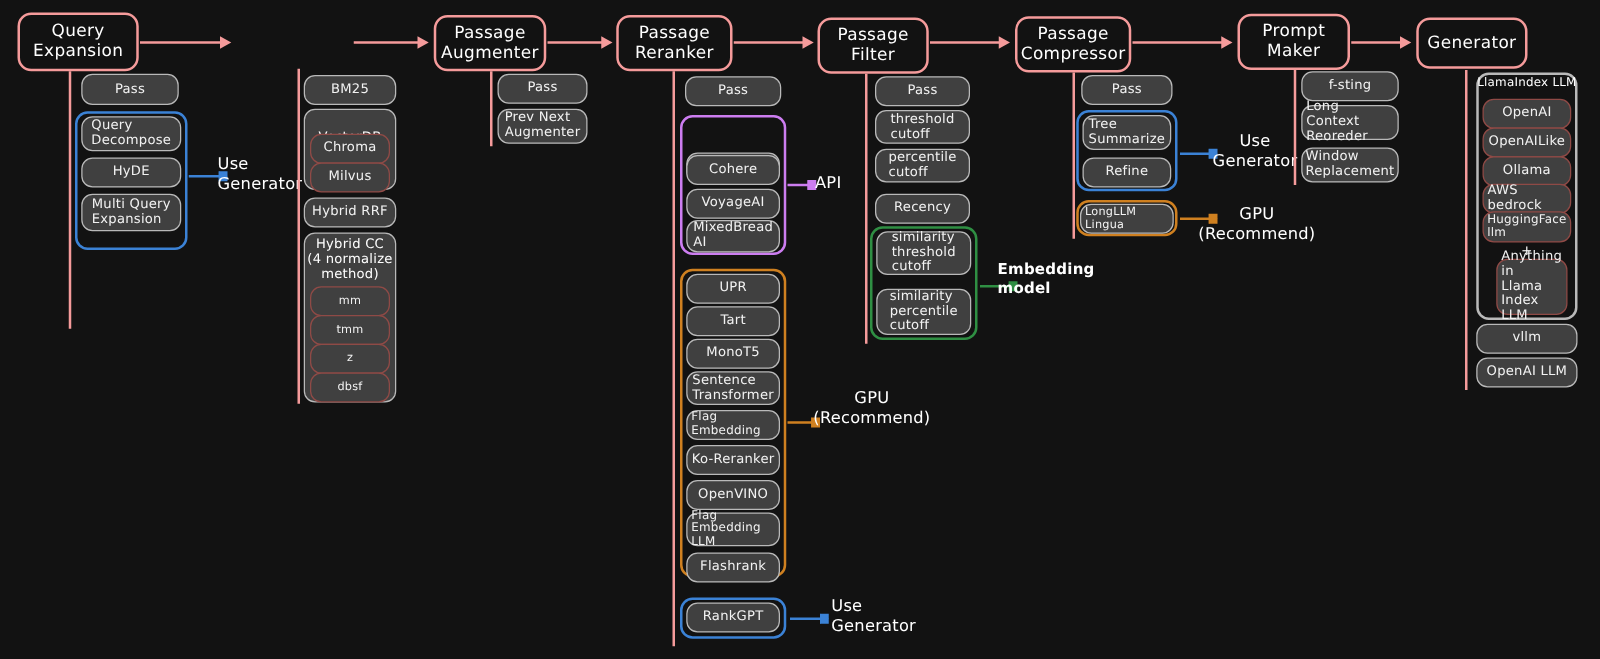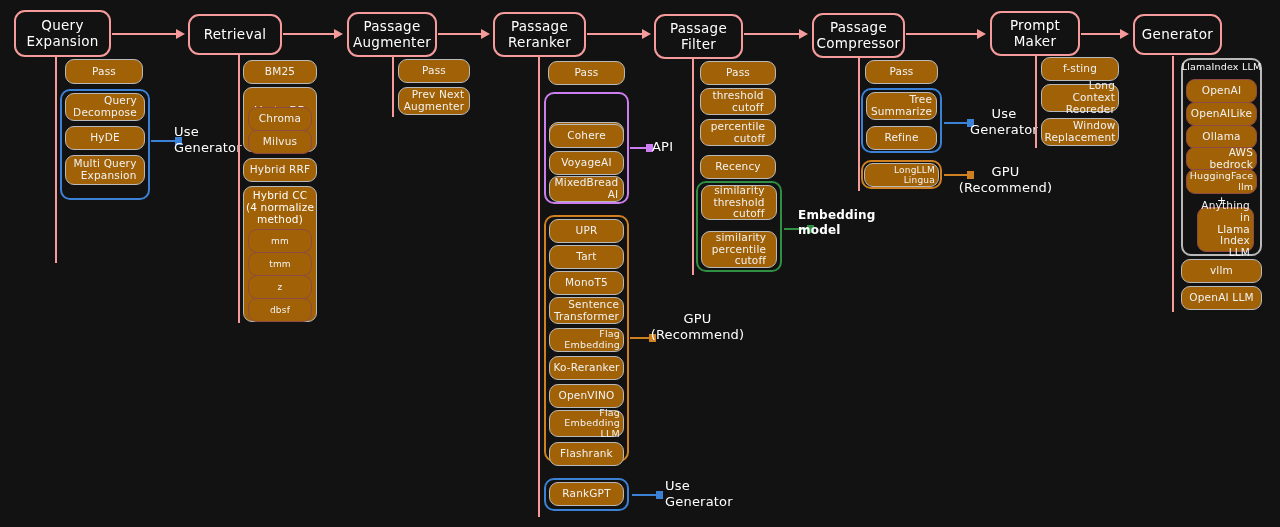--- a/index.html
+++ b/index.html
@@ -11,28 +11,28 @@
   }
   #canvas {
     position: relative;
     width: 1280px; height: 527px;
     background: #121212;
   }
 
   
   .box {
     position: absolute;
-    background: #a16207;
+    background: #404040;
     border: 1.6px solid #b9b9b9;
     border-radius: 9px;
     color: #f2f2f2;
     display: flex;
     align-items: center;
     justify-content: center;
-    text-align: right;
+    text-align: left;
     line-height: 1.12;
     font-size: 10.5px;
     letter-spacing: .2px;
     padding: 11px 3px;
     white-space: pre-line;
   }
 
   
   .stage {
     position: absolute;
@@ -118,21 +118,20 @@
     text-align: center;
   }
 </style>
 </head>
 <body>
 
 <div id="canvas">
 
   <div class="stage" style="left:14px;top:10px;width:97px;height:47px;">Query
 Expansion</div>
-  <div class="stage" style="left:188px;top:14px;width:94px;height:41px;">Retrieval</div>
   <div class="stage" style="left:347px;top:12px;width:90px;height:45px;">Passage
 Augmenter</div>
   <div class="stage" style="left:493px;top:12px;width:93px;height:45px;">Passage
 Reranker</div>
   <div class="stage" style="left:654px;top:14px;width:89px;height:45px;">Passage
 Filter</div>
   <div class="stage" style="left:812px;top:13px;width:93px;height:45px;">Passage
 Compressor</div>
   <div class="stage" style="left:990px;top:11px;width:90px;height:45px;">Prompt
 Maker</div>

